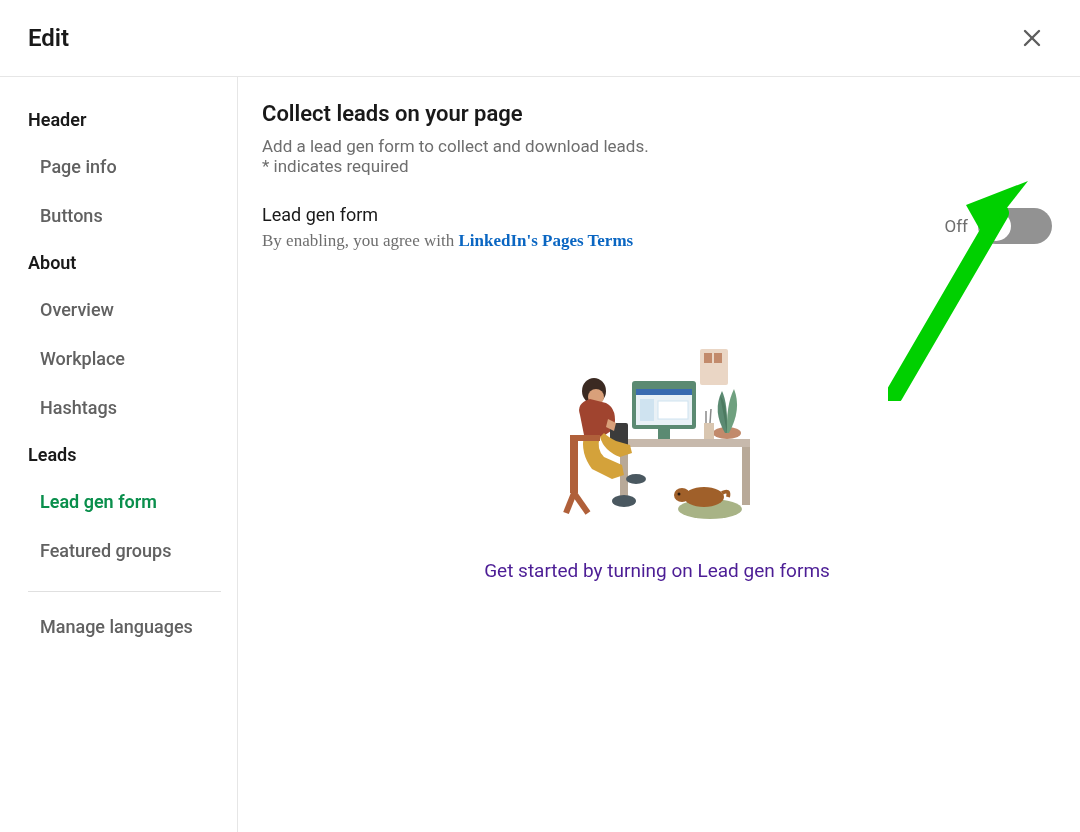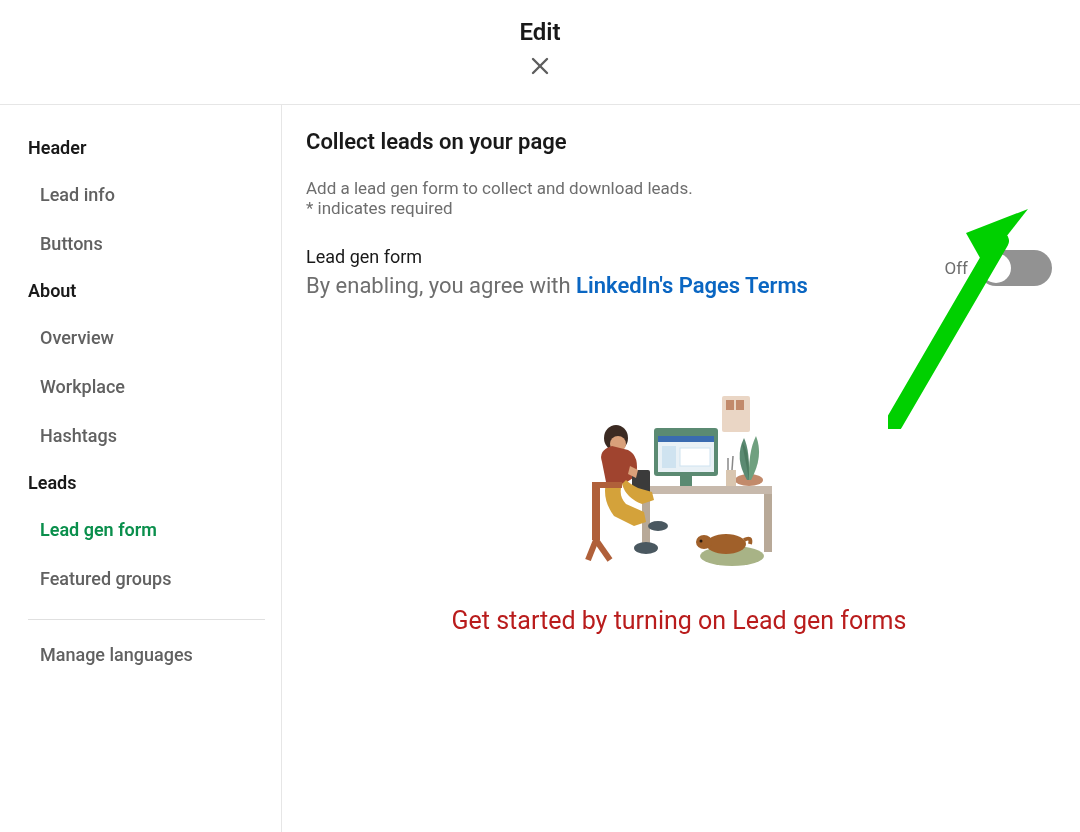--- a/index.html
+++ b/index.html
@@ -16,21 +16,20 @@
     flex-direction: column;
     width: 100%;
     height: 100%;
   }
   .modal-header {
     display: flex;
     align-items: center;
     justify-content: space-between;
     padding: 18px 28px 18px 28px;
     border-bottom: 1px solid #e6e6e6;
-    flex-direction: column;
   }
   .modal-title {
     font-size: 24px;
     font-weight: 600;
     color: #191919;
   }
   .close-btn {
     width: 40px;
     height: 40px;
     border: none;
@@ -41,21 +40,21 @@
     justify-content: center;
     color: #5e5e5e;
   }
   .close-btn svg { width: 24px; height: 24px; }
   .modal-body {
     display: flex;
     flex: 1;
     overflow: hidden;
   }
   .sidebar {
-    width: 282px;
+    width: 238px;
     border-right: 1px solid #e6e6e6;
     padding: 22px 16px 12px 28px;
     display: flex;
     flex-direction: column;
     gap: 4px;
   }
   .nav-section-label {
     font-size: 18px;
     font-weight: 600;
     color: #191919;
@@ -87,21 +86,21 @@
   }
   .content {
     flex: 1;
     padding: 24px 28px 24px 24px;
     position: relative;
   }
   .content-title {
     font-size: 22px;
     font-weight: 600;
     color: #191919;
-    margin-bottom: 24px;
+    margin-bottom: 10px;
   }
   .content-desc {
     font-size: 17px;
     color: #6e6e6e;
   }
   .required-note {
     font-size: 17px;
     color: #6e6e6e;
     margin-bottom: 28px;
   }
@@ -112,22 +111,23 @@
     gap: 20px;
   }
   .form-row-text { flex: 1; }
   .form-label {
     font-size: 18px;
     font-weight: 400;
     color: #191919;
     margin-bottom: 6px;
   }
   .form-subtext {
-    font-size: 22px;
+    font-size: 17px;
     color: #6e6e6e;
+    font-family: Liberation Serif, serif;
   }
   .form-subtext a {
     color: #0a66c2;
     font-weight: 600;
     text-decoration: none;
   }
   .toggle-wrap {
     display: flex;
     align-items: center;
     gap: 10px;
@@ -159,22 +159,22 @@
     display: flex;
     flex-direction: column;
     align-items: center;
     gap: 28px;
   }
   .illustration {
     width: 210px;
     height: 190px;
   }
   .empty-text {
-    font-size: 25px;
-    color: #b91c1c;
+    font-size: 19px;
+    color: #4c1d95;
     text-align: center;
   }
   .annotation-arrow {
     position: absolute;
     top: 104px;
     right: 52px;
     pointer-events: none;
   }
 </style>
 </head>
@@ -187,21 +187,21 @@
       <svg viewBox="0 0 24 24" fill="none" stroke="currentColor" stroke-width="2.4" stroke-linecap="round">
         <line x1="5" y1="5" x2="19" y2="19"></line>
         <line x1="19" y1="5" x2="5" y2="19"></line>
       </svg>
     </button>
   </div>
 
   <div class="modal-body">
     <nav class="sidebar">
       <div class="nav-section-label">Header</div>
-      <div class="nav-item">Lead info</div>
+      <div class="nav-item">Page info</div>
       <div class="nav-item">Buttons</div>
 
       <div class="nav-section-label">About</div>
       <div class="nav-item">Overview</div>
       <div class="nav-item">Workplace</div>
       <div class="nav-item">Hashtags</div>
 
       <div class="nav-section-label">Leads</div>
       <div class="nav-item active">Lead gen form</div>
 

